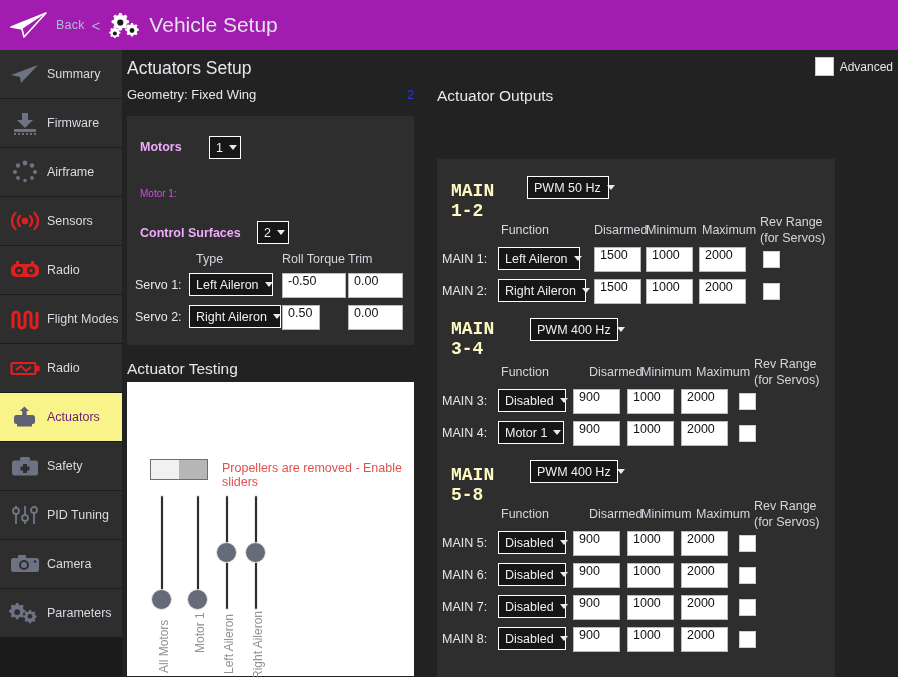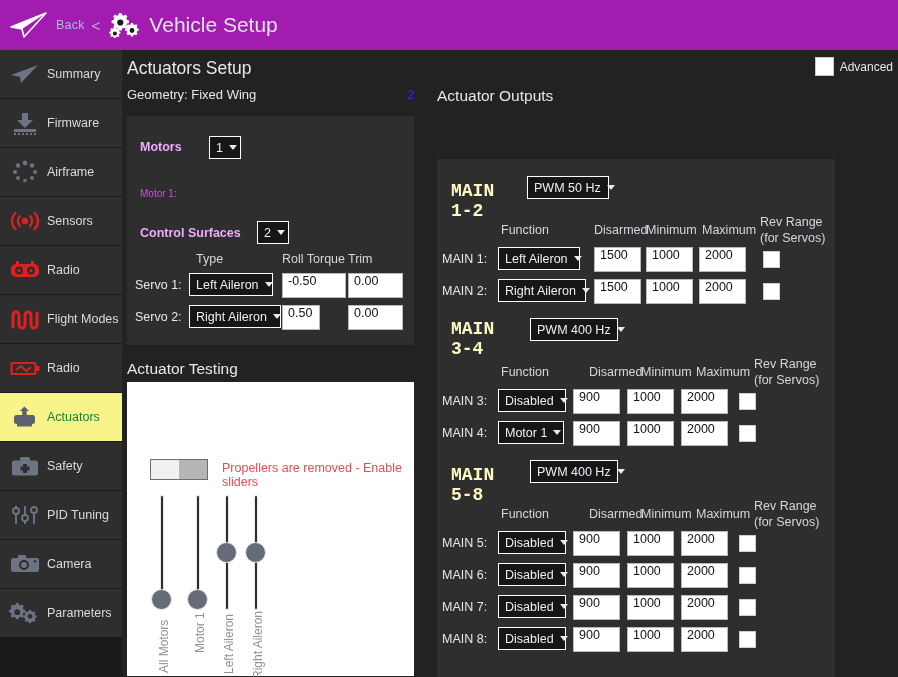--- a/index.html
+++ b/index.html
@@ -27,21 +27,21 @@
   #sidebar { position: absolute; left: 0; top: 50px; width: 122px; height: 627px; background: #1b1b1b; }
   .side-item {
     position: relative; height: 48px; margin-bottom: 1px;
     background: #2e2e2e;
     display: flex; align-items: center;
   }
   .side-item.sel { background: #f9f48a; }
   .side-ico { width: 44px; height: 40px; margin-left: 3px; flex: 0 0 44px;
               display: flex; align-items: center; justify-content: center; }
   .side-lbl { color: #d7dbe2; font-size: 12.5px; }
-  .side-item.sel .side-lbl { color: #15803d; }
+  .side-item.sel .side-lbl { color: #701a75; }
 
   
   #main { position: absolute; left: 122px; top: 50px; width: 776px; height: 627px; background: #222222; }
 
   .page-title { position: absolute; left: 5px; top: 8px; color: #e4e7ec; font-size: 17.5px; }
   .geometry   { position: absolute; left: 5px; top: 37px; color: #e4e7ec; font-size: 13px; }
   .geom-count { position: absolute; left: 285px; top: 37px; color: #2b32ea; font-size: 13px; }
 
   .adv-wrap { position: absolute; right: 5px; top: 7px; display: flex; align-items: center; }
   .adv-box  { width: 19px; height: 19px; background: #ffffff; border: 1px solid #c8c8c8; }

